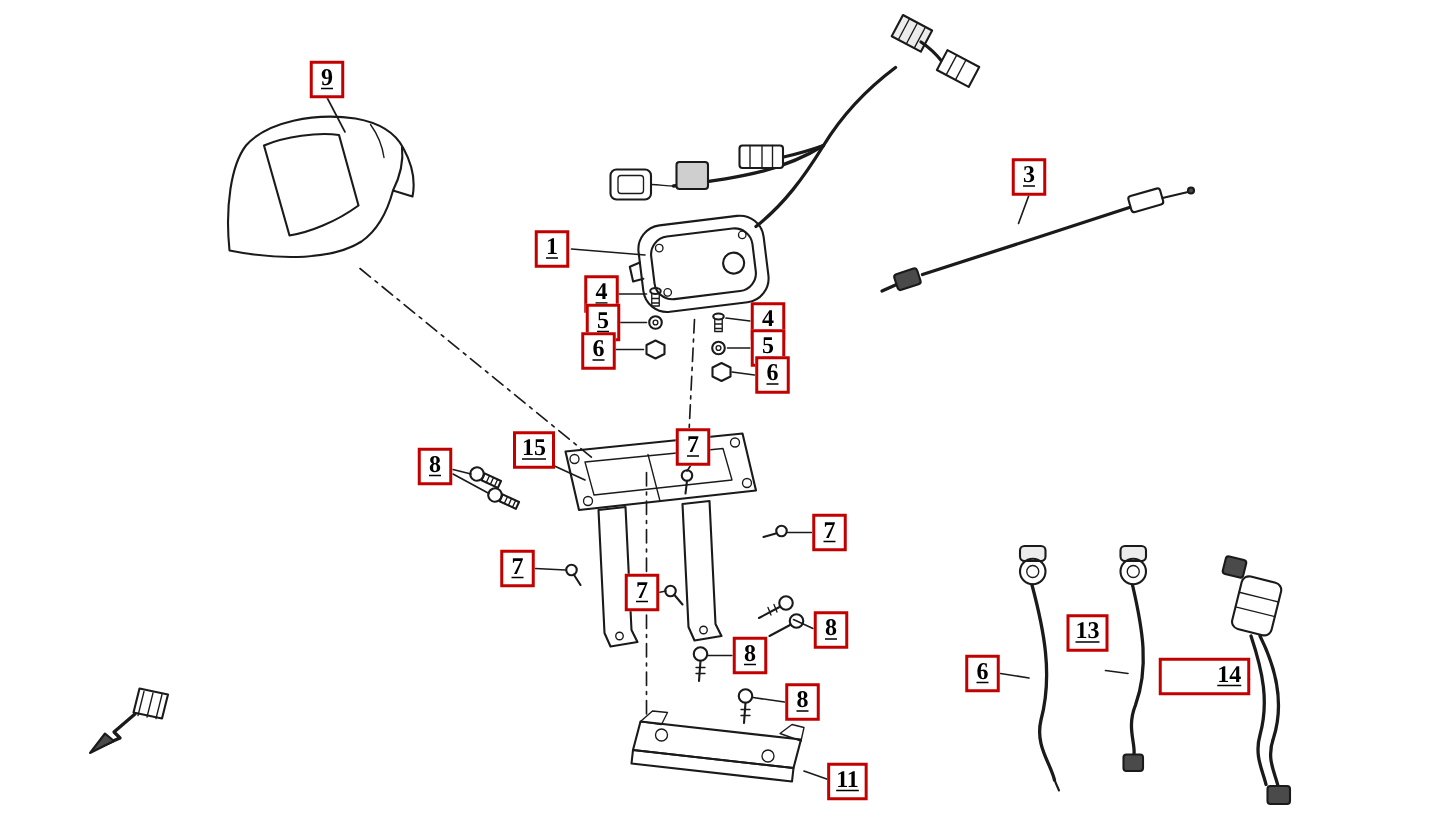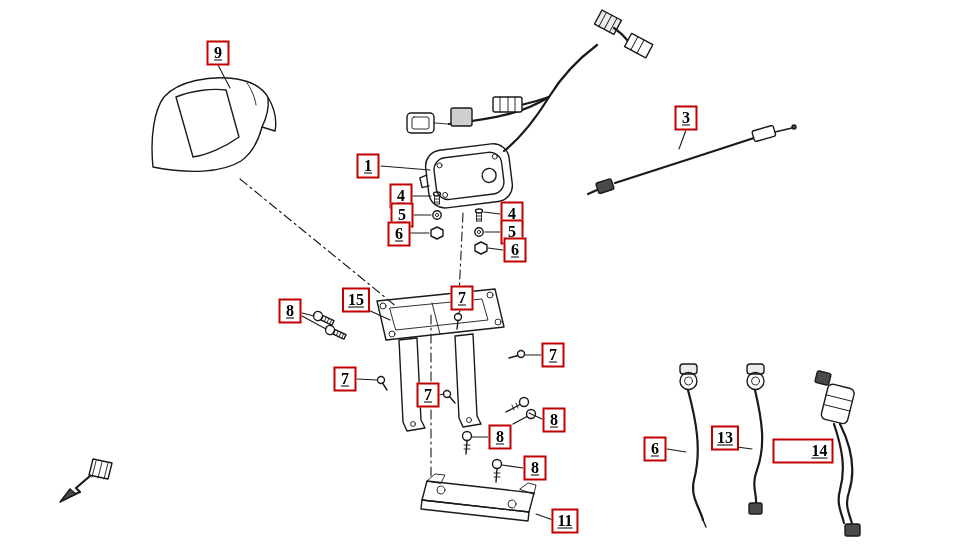--- a/index.html
+++ b/index.html
@@ -253,16 +253,16 @@
   <div class="callout" style="left: 462px; top: 298px;">7</div>
   <div class="callout" style="left: 290px; top: 311px;">8</div>
   <div class="callout" style="left: 553px; top: 355px;">7</div>
   <div class="callout" style="left: 345px; top: 379px;">7</div>
   <div class="callout" style="left: 428px; top: 395px;">7</div>
   <div class="callout" style="left: 554px; top: 420px;">8</div>
   <div class="callout" style="left: 500px; top: 437px;">8</div>
   <div class="callout" style="left: 535px; top: 468px;">8</div>
   <div class="callout" style="left: 565px; top: 509px; margin-top: 12px;">11</div>
   <div class="callout" style="left: 655px; top: 449px;">6</div>
-  <div class="callout" style="left: 725px; top: 438px;">13</div>
+  <div class="callout" style="left: 725px; top: 422px;">13</div>
   <div class="callout" style="left: 803px; top: 451px; padding-left: 37px;">14</div>
 
 </div>
 
 </body></html>

